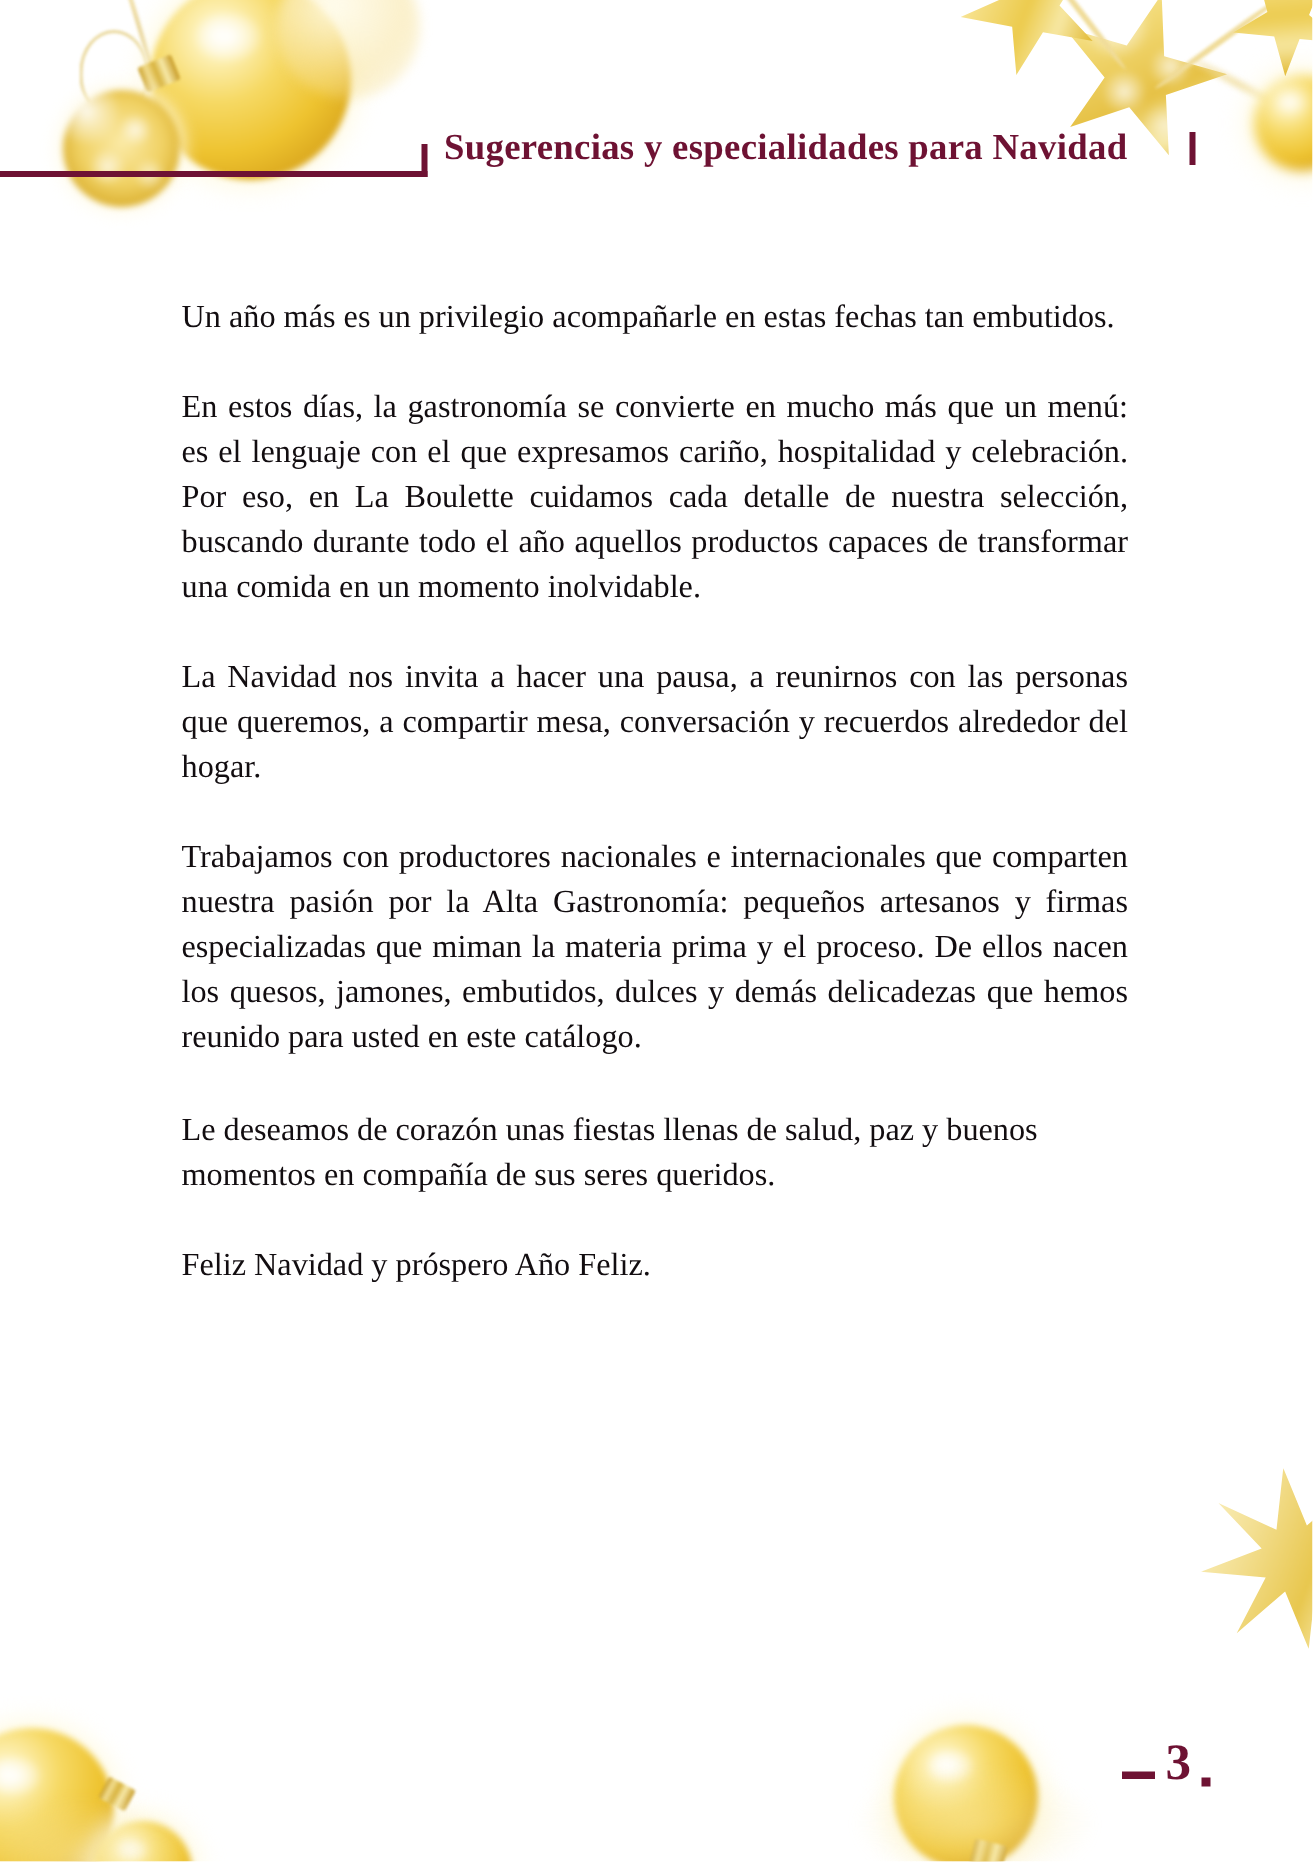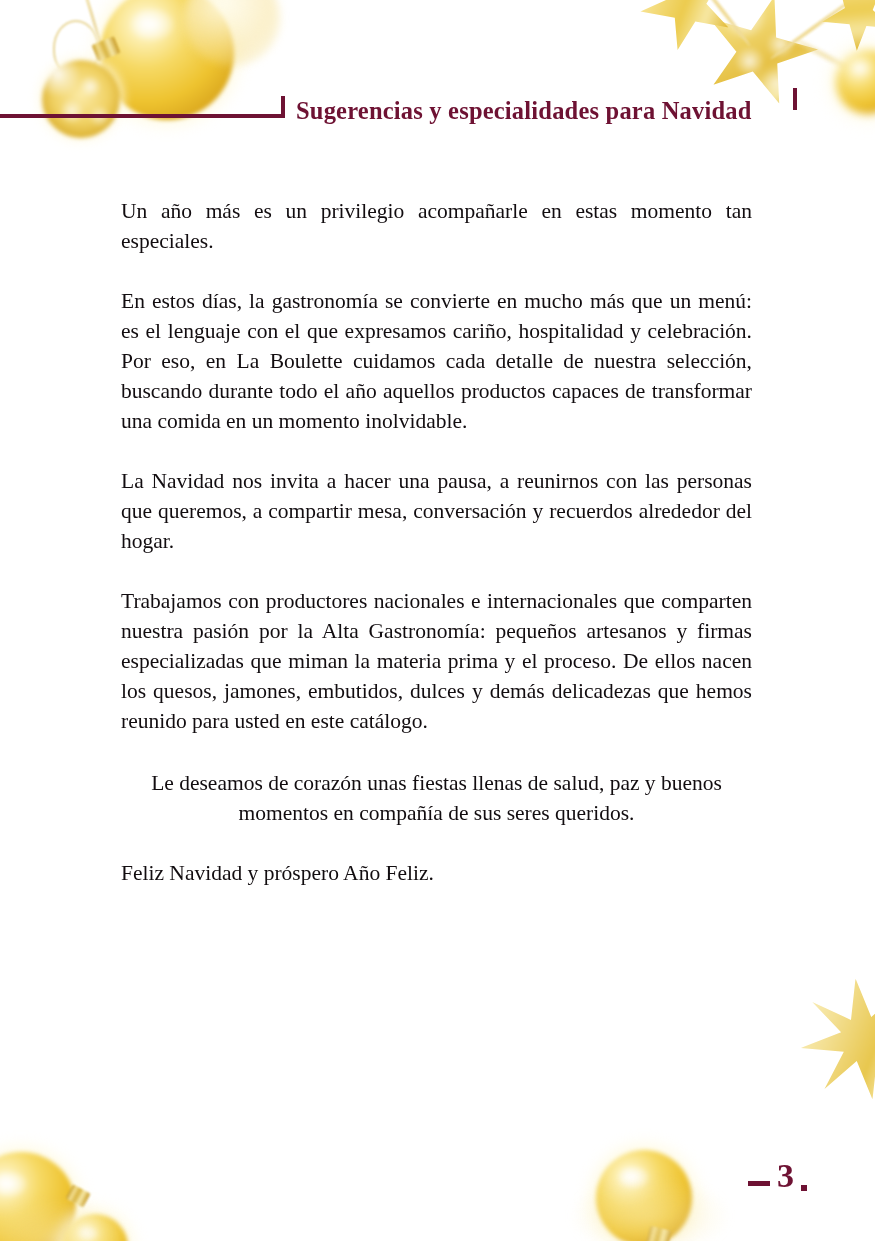--- a/index.html
+++ b/index.html
@@ -124,21 +124,21 @@
     position: absolute;
     left: 281px;
     top: 12px;
     width: 4px;
     height: 22px;
     background: #6e1233;
   }
   .header-title {
     position: absolute;
     left: 296px;
-    top: 12px;
+    top: 0px;
     width: 500px;
     color: #6e1233;
     font-family: "Liberation Serif", "DejaVu Serif", serif;
     font-weight: bold;
     font-size: 24.5px;
     letter-spacing: 0.2px;
     white-space: nowrap;
     line-height: 30px;
   }
   .header-end-tick {
@@ -166,21 +166,21 @@
     line-height: 30px;
     color: #120d10;
     -webkit-hyphens: none;
     hyphens: none;
   }
   .para:last-child { margin-bottom: 0; }
   .para.closing {
     margin-top: 30px;
     text-align: left;
   }
-  .para.nojustify { text-align: center; margin-top: 32px; }
+  .para.nojustify { text-align: left; margin-top: 32px; }
 
   
   .page-number {
     position: absolute;
     right: 68px;
     bottom: 48px;
     z-index: 3;
     display: flex;
     align-items: flex-end;
     gap: 7px;
@@ -243,21 +243,21 @@
   </div>
 
   <div class="header">
     <div class="header-rule"></div>
     <div class="header-rule-tick"></div>
     <div class="header-title">Sugerencias y especialidades para Navidad</div>
     <div class="header-end-tick"></div>
   </div>
 
   <div class="content">
-    <p class="para">Un año más es un privilegio acompañarle en estas momento tan especiales.</p>
+    <p class="para">Un año más es un privilegio acompañarle en estas fechas tan embutidos.</p>
     <p class="para">En estos días, la gastronomía se convierte en mucho más que un menú: es el lenguaje con el que expresamos cariño, hospitalidad y celebración. Por eso, en La Boulette cuidamos cada detalle de nuestra selección, buscando durante todo el año aquellos productos capaces de transformar una comida en un momento inolvidable.</p>
     <p class="para">La Navidad nos invita a hacer una pausa, a reunirnos con las personas que queremos, a compartir mesa, conversación y recuerdos alrededor del hogar.</p>
     <p class="para">Trabajamos con productores nacionales e internacionales que comparten nuestra pasión por la Alta Gastronomía: pequeños artesanos y firmas especializadas que miman la materia prima y el proceso. De ellos nacen los quesos, jamones, embutidos, dulces y demás delicadezas que hemos reunido para usted en este catálogo.</p>
     <p class="para nojustify">Le deseamos de corazón unas fiestas llenas de salud, paz y buenos momentos en compañía de sus seres queridos.</p>
     <p class="para closing">Feliz Navidad y próspero Año Feliz.</p>
   </div>
 
   <div class="page-number">
     <span class="pn-dash"></span>
     <span class="pn-digit">3</span>

